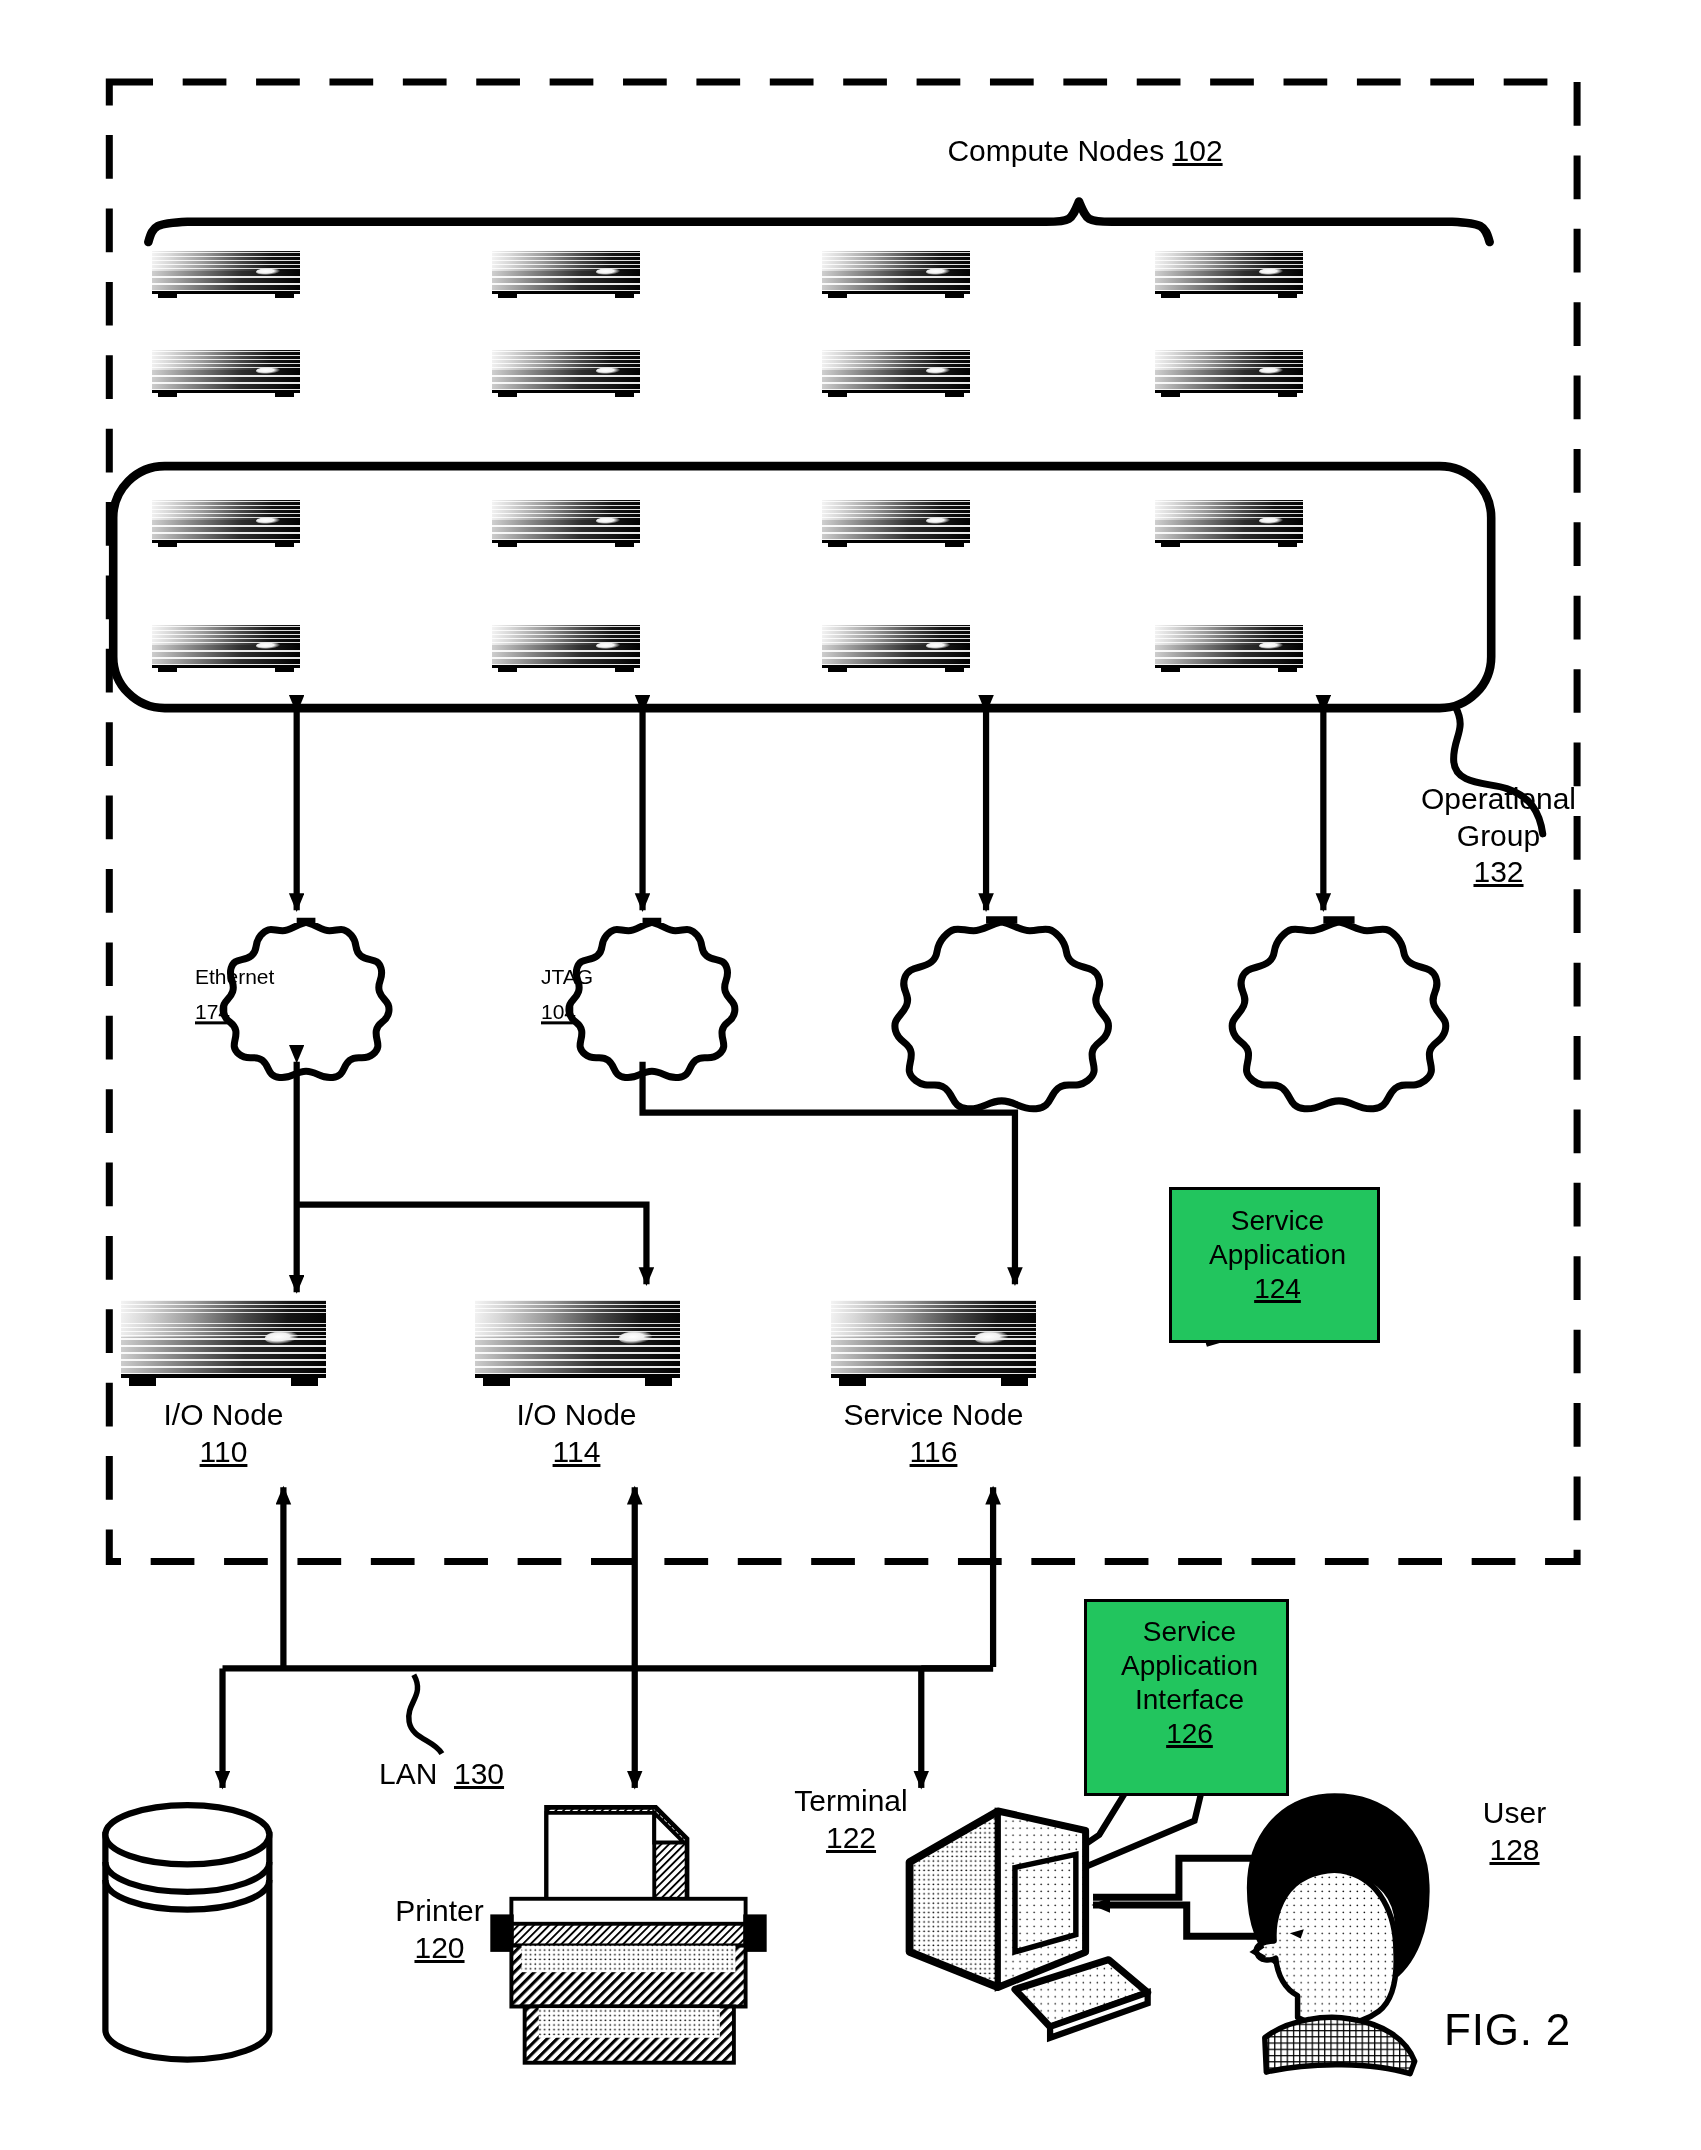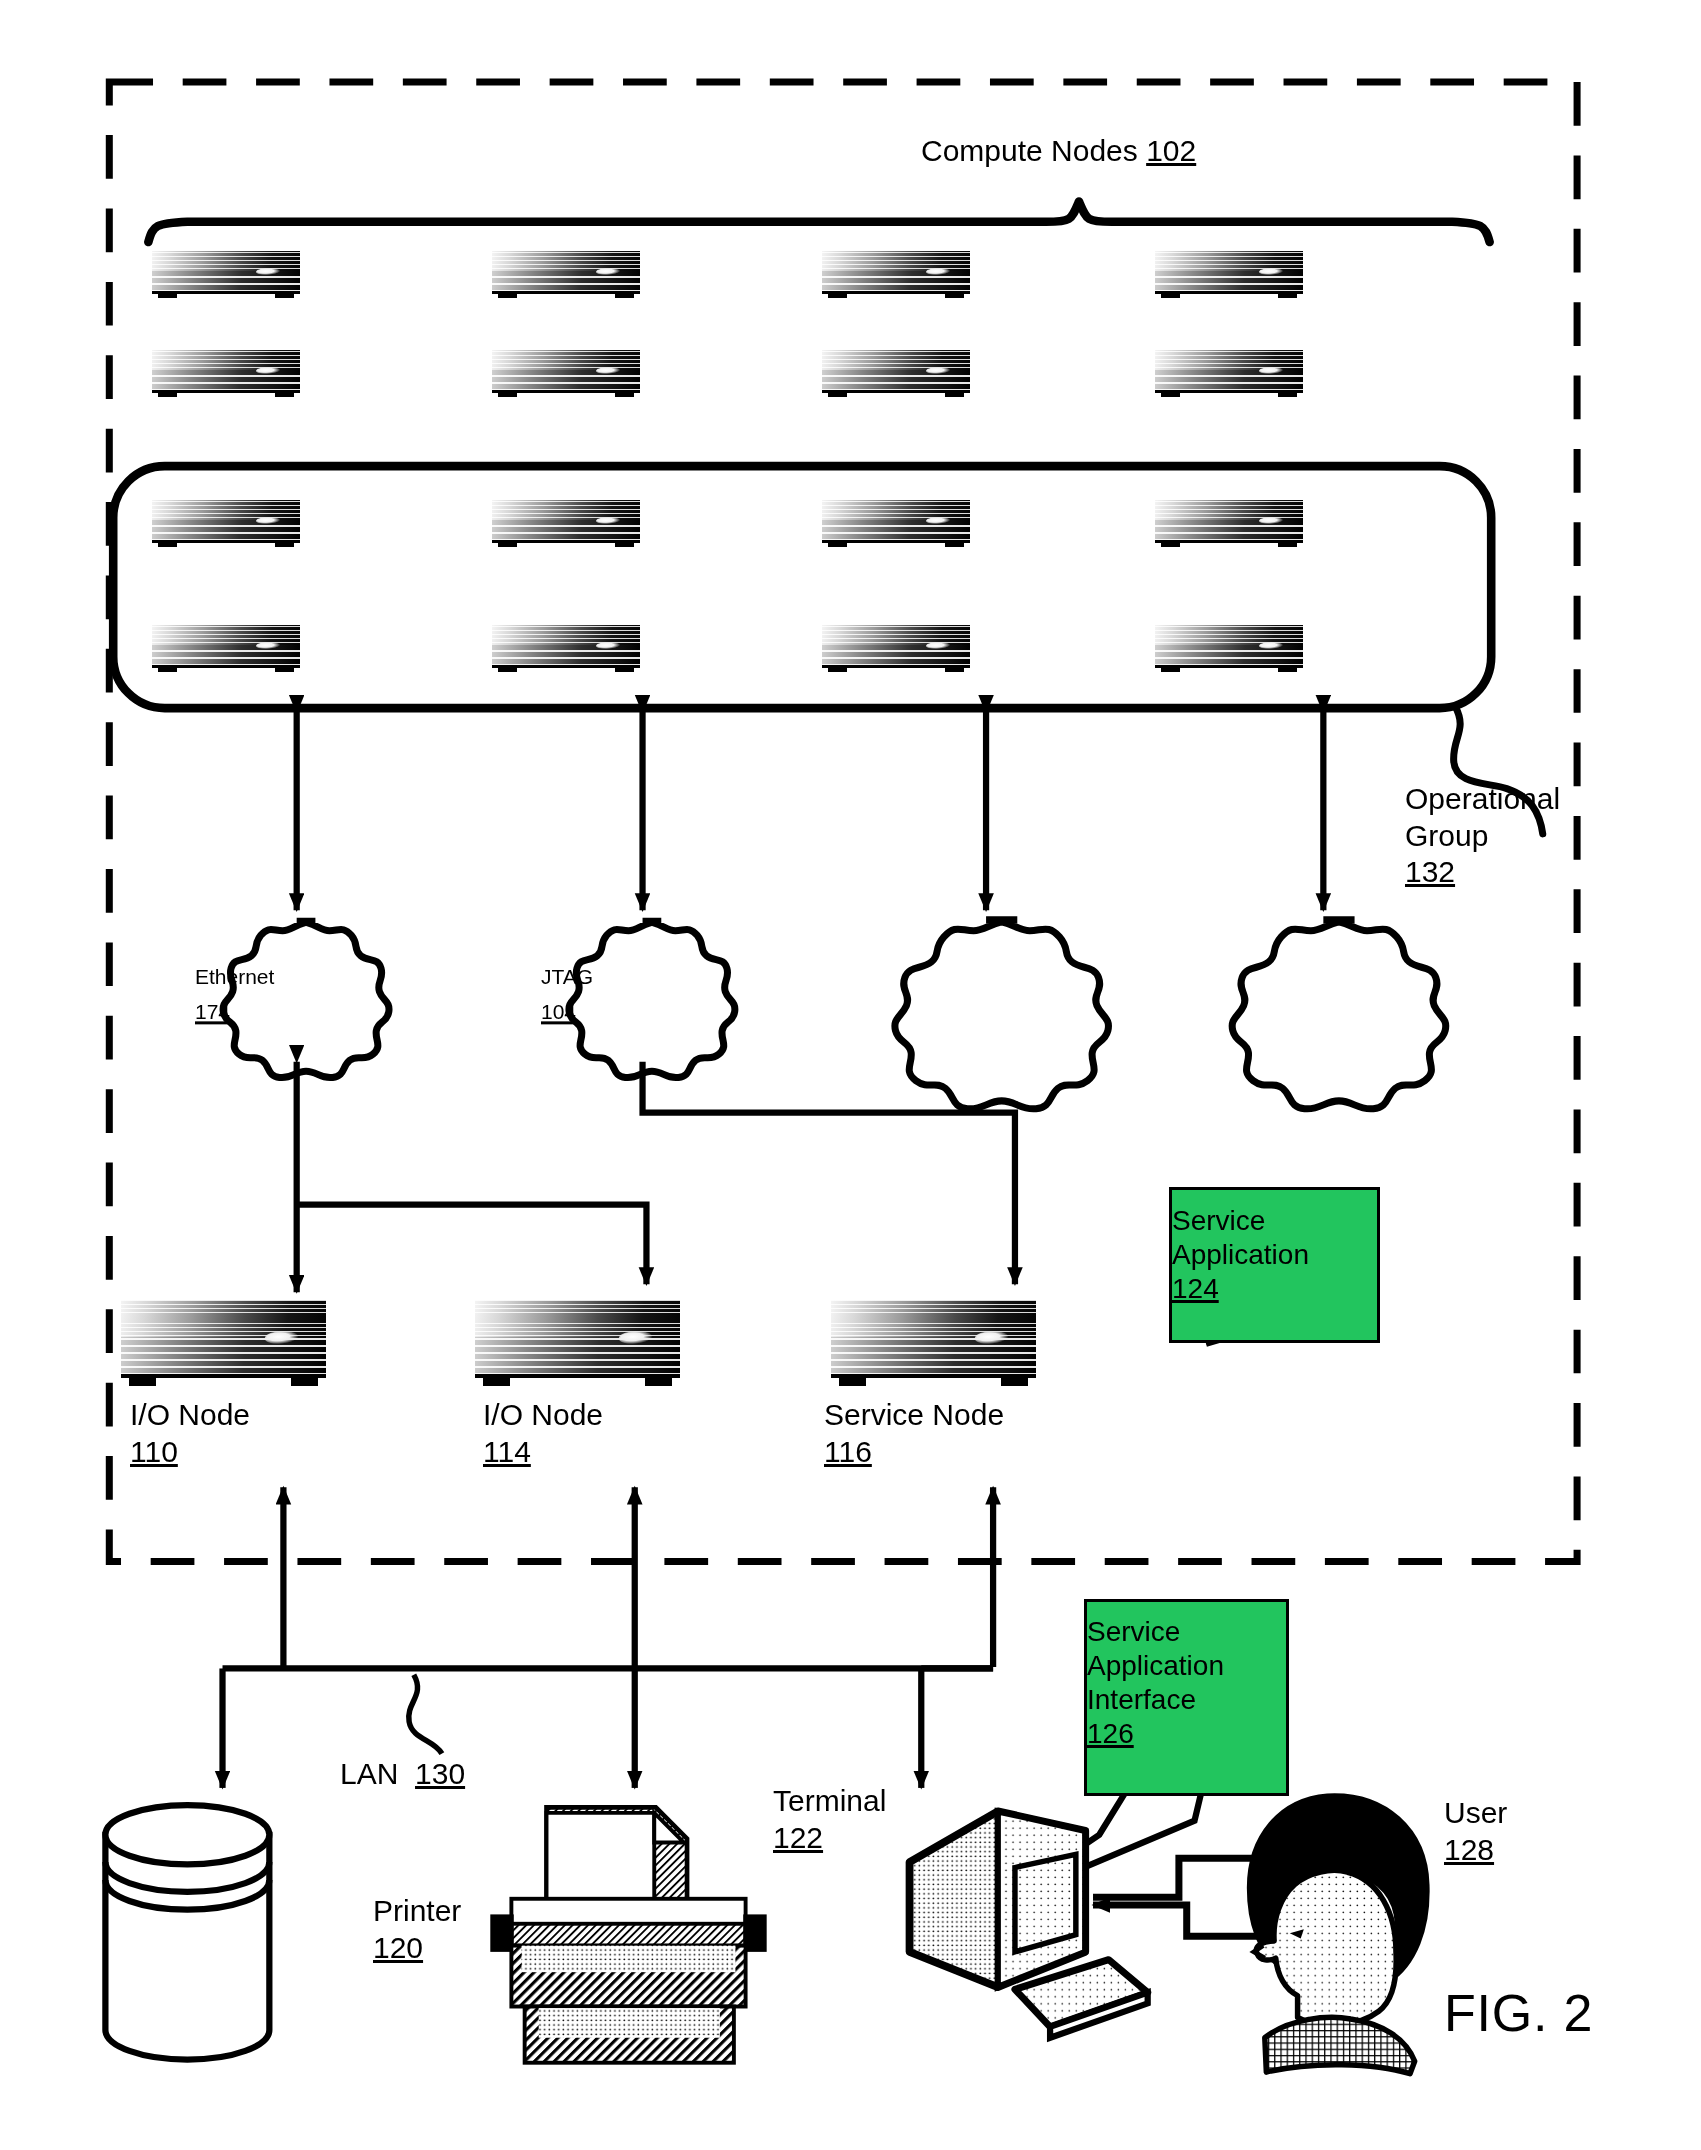--- a/index.html
+++ b/index.html
@@ -1,21 +1,21 @@
 <!DOCTYPE html>
 <html style="font-size:12.5px"><head>
 <meta charset="utf-8">
 <title>FIG. 2 — Parallel Computer</title>
 <style>
   html,body{margin:0;padding:0;background:#fff;}
   body{width:1702px;height:2151px;position:relative;
        font-family:"Liberation Sans","DejaVu Sans",sans-serif;color:#000;overflow:hidden;}
   #stage{position:absolute;left:0;top:0;width:1702px;height:2151px;}
   svg.layer{position:absolute;left:0;top:0;width:1702px;height:2151px;pointer-events:none;}
-  .lbl{position:absolute;text-align:left;line-height:1.22;color:#000;
+  .lbl{position:absolute;text-align:center;line-height:1.22;color:#000;
        font-size:30px;white-space:nowrap;}
   .lbl.multi{white-space:normal;}
   .u{text-decoration:underline;text-underline-offset:2.3px;text-decoration-thickness:3.1px;}
   .box{position:absolute;border:3.9px solid #000;background:#22c55e;box-sizing:border-box;}
   
   .srv{position:absolute;}
   .srv .body{position:absolute;left:0;top:0;right:0;bottom:13%;
     background:
       repeating-linear-gradient(0deg, rgba(255,255,255,.85) 0 0.8px, rgba(255,255,255,0) 0.8px 3.9px),
       linear-gradient(100deg,#f4f4f4 0%,#d8d8d8 12%,#9a9a9a 34%,#4a4a4a 58%,#151515 78%,#000 100%);
@@ -29,21 +29,21 @@
     background:radial-gradient(ellipse at 40% 45%, #fff 0%, #f0f0f0 40%, rgba(255,255,255,0) 72%);
     border-radius:50%;transform:skewX(-18deg);}
   .srv .feetL,.srv .feetR{position:absolute;bottom:0;height:13%;width:13%;background:#000;}
   .srv .feetL{left:4%;} .srv .feetR{right:4%;}
   .srv .plinth{position:absolute;left:0;right:0;bottom:9%;height:5%;background:#000;}
   
   .cloudwrap{position:absolute;}
   .cloudwrap .txt{position:absolute;left:0;right:12px;top:50%;transform:translateY(-50%);
      text-align:left;font-size:21px;line-height:1.65;}
   
-  #figcap{position:absolute;font-size:52px;letter-spacing:0.8px;}
+  #figcap{position:absolute;font-size:44px;letter-spacing:0.8px;margin-top:22px;}
 </style>
 </head>
 <body>
 
 <div id="stage">
 
   <svg class="layer" viewBox="0 0 2180 2755">
     <defs>
       <marker id="ah" markerWidth="16" markerHeight="16" refX="12" refY="6" orient="auto" markerUnits="userSpaceOnUse">
         <path d="M0,0 L14,6 L0,12 z" fill="#000"></path>

